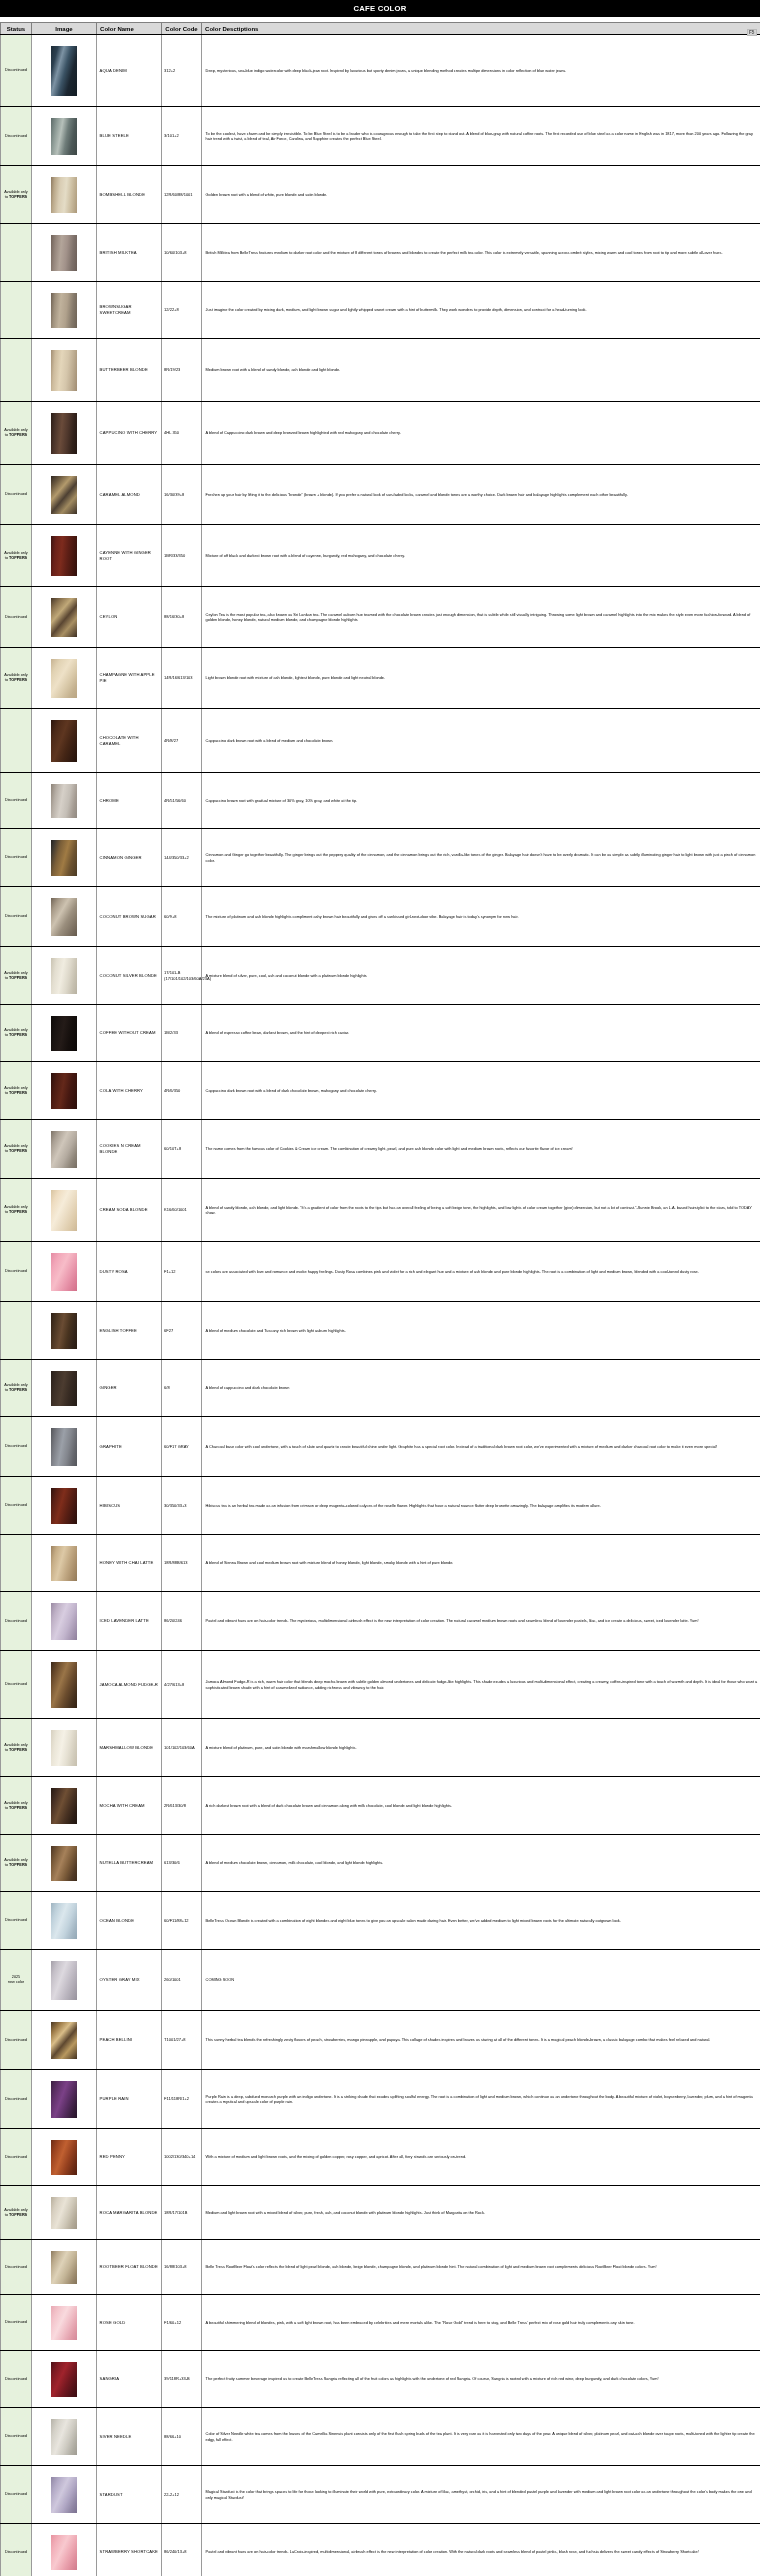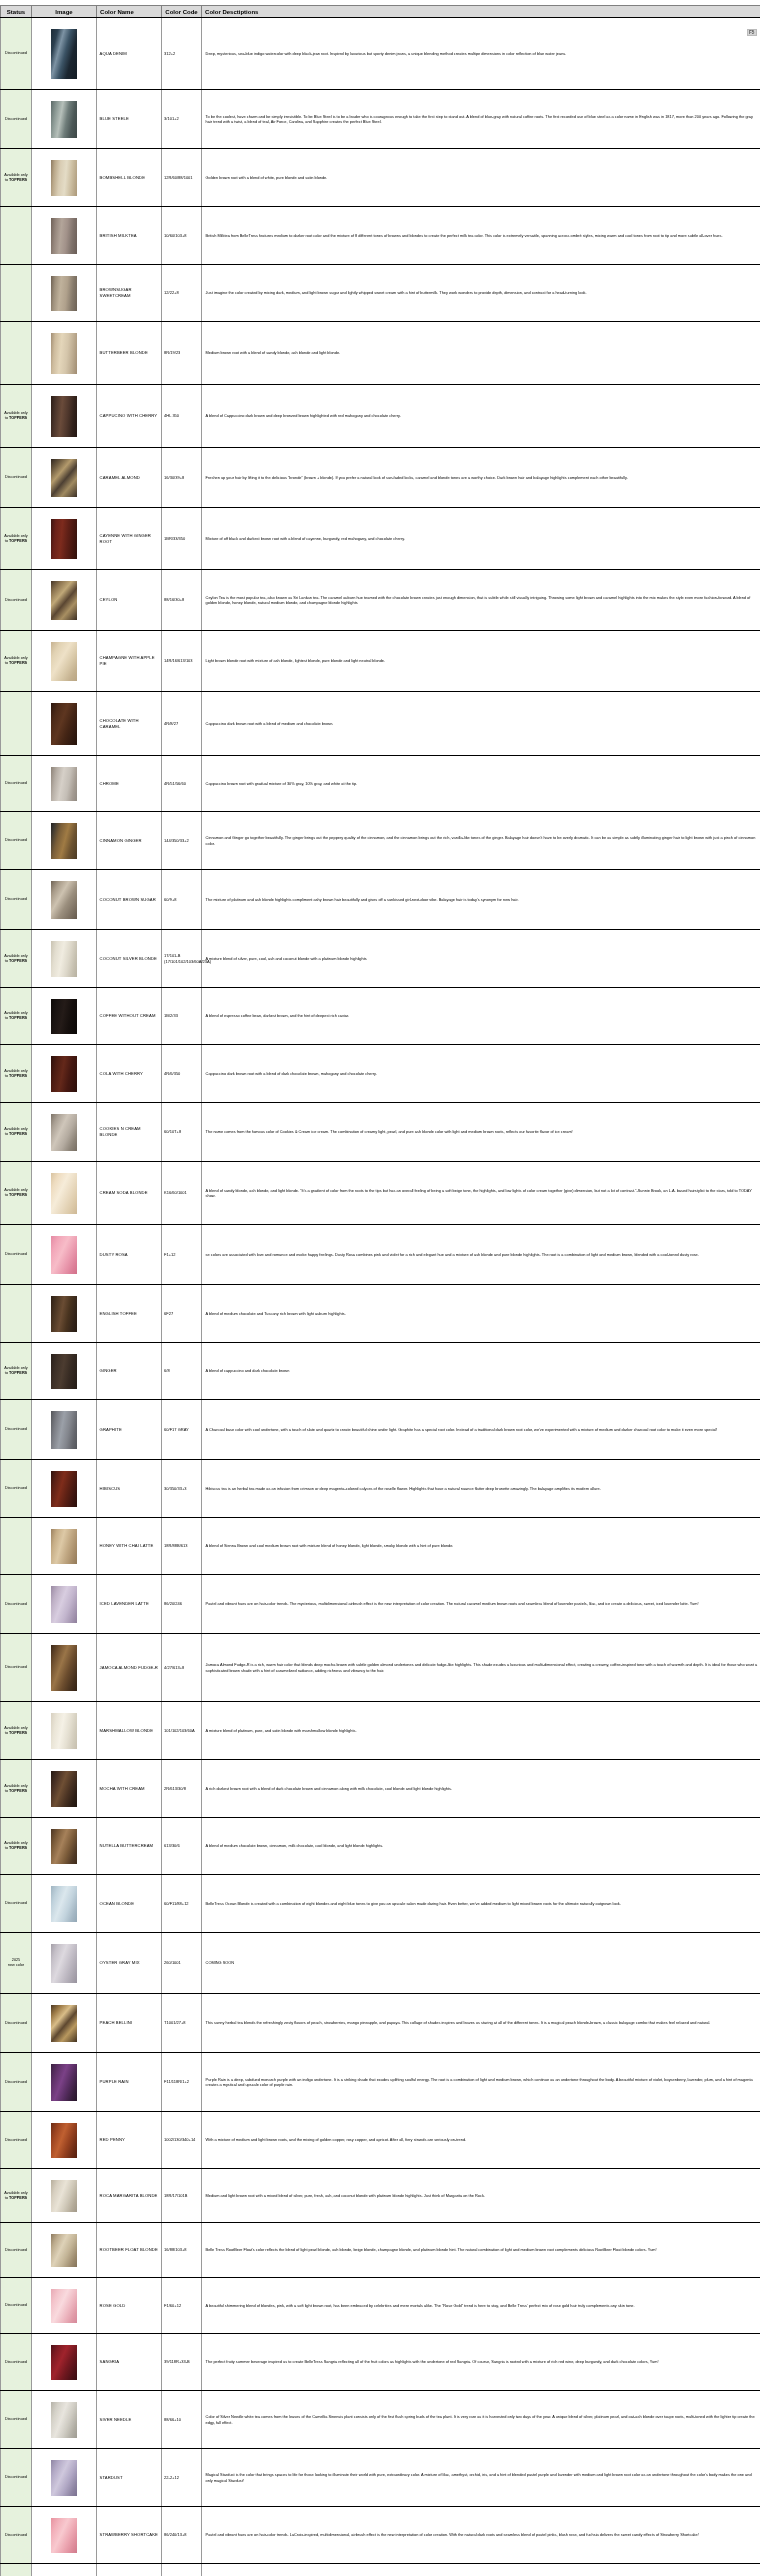--- a/index.html
+++ b/index.html
@@ -118,20 +118,23 @@
     padding: 0 1.5px;
     border: 0.5px solid #bbb;
     font-family: "Liberation Sans", sans-serif;
   }
 </style>
 </head>
 <body>
 
 <div id="page">
 
+  <div class="title-banner">
+    <span class="title-text">CAFE COLOR</span>
+  </div>
   <div class="banner-gap"></div>
 
   <span class="f5-badge">F5</span>
 
   <table class="grid">
     <colgroup>
       <col class="c-status">
         <col class="c-image">
         <col class="c-name">
         <col class="c-code">

